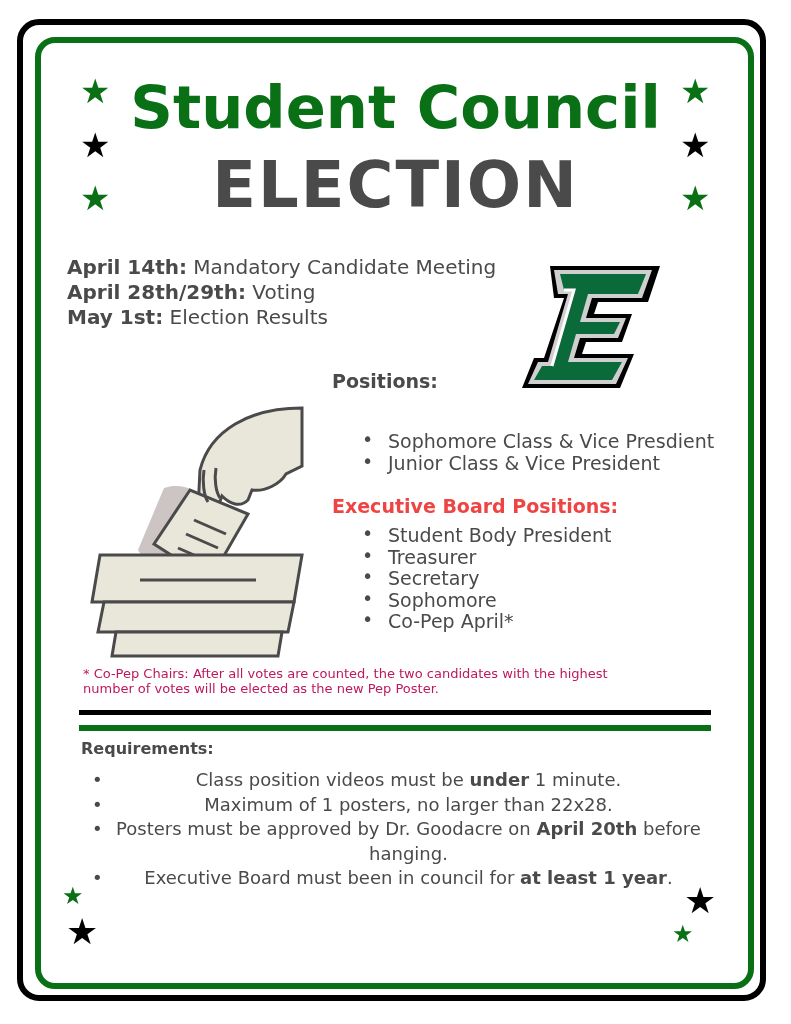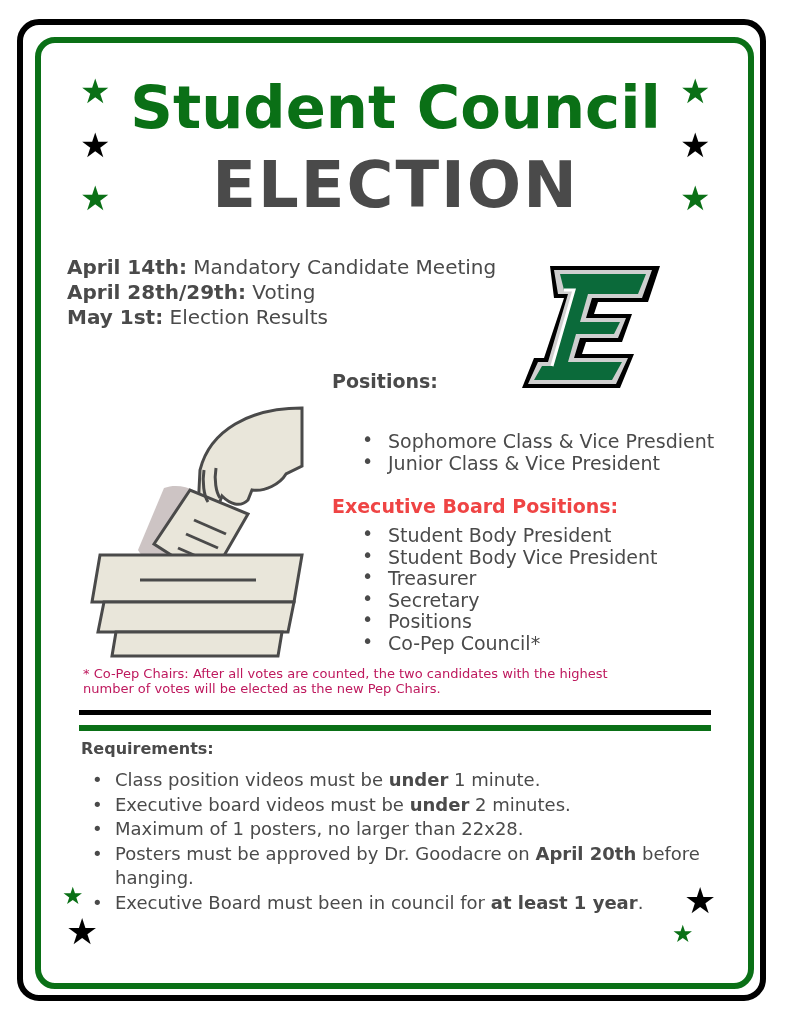--- a/index.html
+++ b/index.html
@@ -20,21 +20,21 @@
   .list { position: absolute; left: 354px; margin: 8px; padding: 0; list-style: none; font-size: 19px; line-height: 21.5px; color: #4a4a4a; }
   .list li { position: relative; padding-left: 26px; }
   .list li::before { content: "•"; position: absolute; left: 0; top: -2px; font-size: 19px; }
   .list1 { top: 423px; }
   .exec-head { position: absolute; left: 332px; top: 483px; font-weight: bold; font-size: 19px; color: #ef4444; margin-top: 12px; }
   .list2 { top: 517px; }
   .footnote { position: absolute; left: 83px; top: 666px; font-size: 13px; line-height: 15px; color: #be185d; width: 620px; }
   .rule-k { position: absolute; left: 79px; top: 710px; width: 632px; height: 5px; background: #000; }
   .rule-g { position: absolute; left: 79px; top: 725px; width: 632px; height: 6px; background: #0a7016; }
   .req-head { position: absolute; left: 81px; top: 739px; font-weight: bold; font-size: 16px; color: #4a4a4a; }
-  .req-list { position: absolute; left: 92px; top: 768px; margin: 0; padding: 0; list-style: none; font-size: 18px; line-height: 24.5px; color: #4a4a4a; width: 610px; }
+  .req-list { position: absolute; left: 92px; top: 768px; margin: 0; padding: 0; list-style: none; font-size: 18px; line-height: 24.5px; color: #4a4a4a; width: 610px; text-align: center; }
   .req-list li { position: relative; padding-left: 23px; }
   .req-list li::before { content: "•"; position: absolute; left: 0; top: 0; }
   .req-list b { font-weight: bold; color: #4a4a4a; }
 </style>
 </head>
 <body>
 
 <div class="frame-outer"></div>
 <div class="frame-inner"></div>
 
@@ -82,35 +82,33 @@
 
 <div class="pos-head">Positions:</div>
 <ul class="list list1">
   <li>Sophomore Class &amp; Vice Presdient</li>
   <li>Junior Class &amp; Vice President</li>
 </ul>
 
 <div class="exec-head">Executive Board Positions:</div>
 <ul class="list list2">
   <li>Student Body President</li>
-  <li>Student Body Vice President</li>
   <li>Treasurer</li>
   <li>Secretary</li>
-  <li>Positions</li>
-  <li>Co-Pep Council*</li>
+  <li>Sophomore</li>
+  <li>Co-Pep April*</li>
 </ul>
 
 <div class="footnote">
   <div>* Co-Pep Chairs: After all votes are counted, the two candidates with the highest</div>
-  <div>number of votes will be elected as the new Pep Chairs.</div>
+  <div>number of votes will be elected as the new Pep Poster.</div>
 </div>
 
 <div class="rule-k"></div>
 <div class="rule-g"></div>
 
 <div class="req-head">Requirements:</div>
 <ul class="req-list">
   <li><span>Class position videos must be </span><b>under</b><span> 1 minute.</span></li>
-  <li><span>Executive board videos must be </span><b>under</b><span> 2 minutes.</span></li>
   <li><span>Maximum of 1 posters, no larger than 22x28.</span><b></b><span></span></li>
   <li><span>Posters must be approved by Dr. Goodacre on </span><b>April 20th</b><span> before hanging.</span></li>
   <li><span>Executive Board must been in council for </span><b>at least 1 year</b><span>.</span></li>
 </ul>
 
 </body></html>

